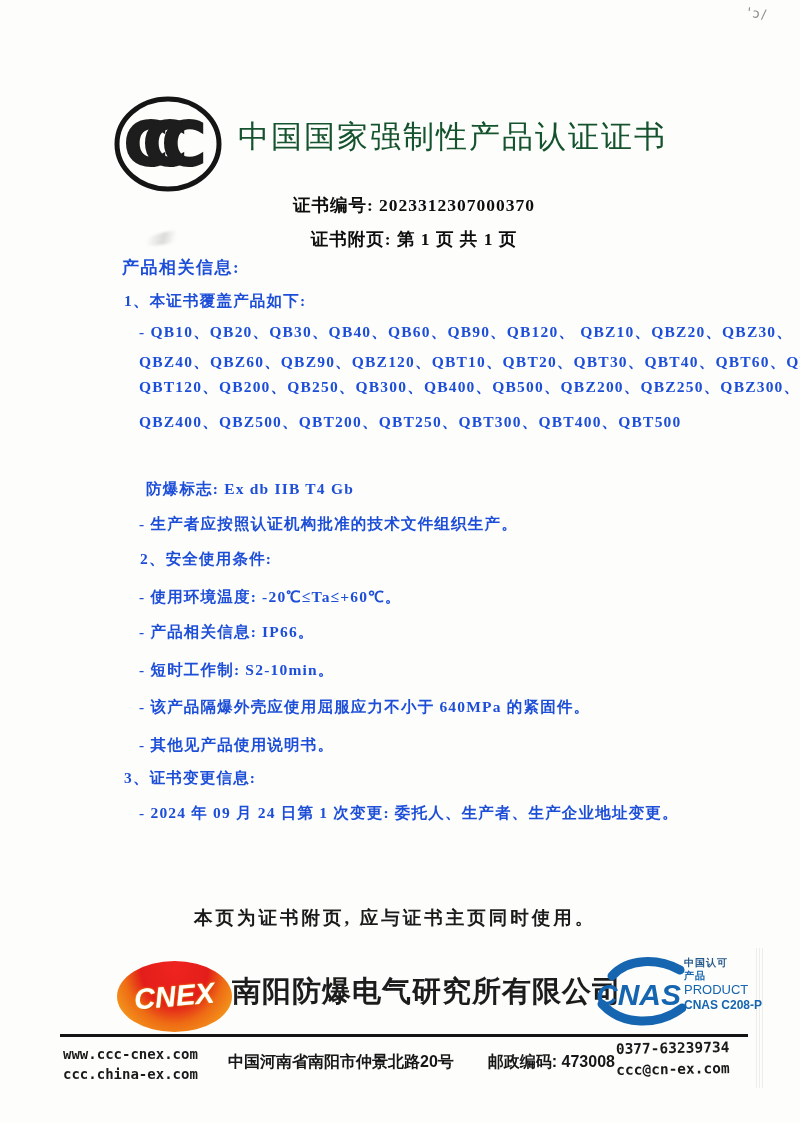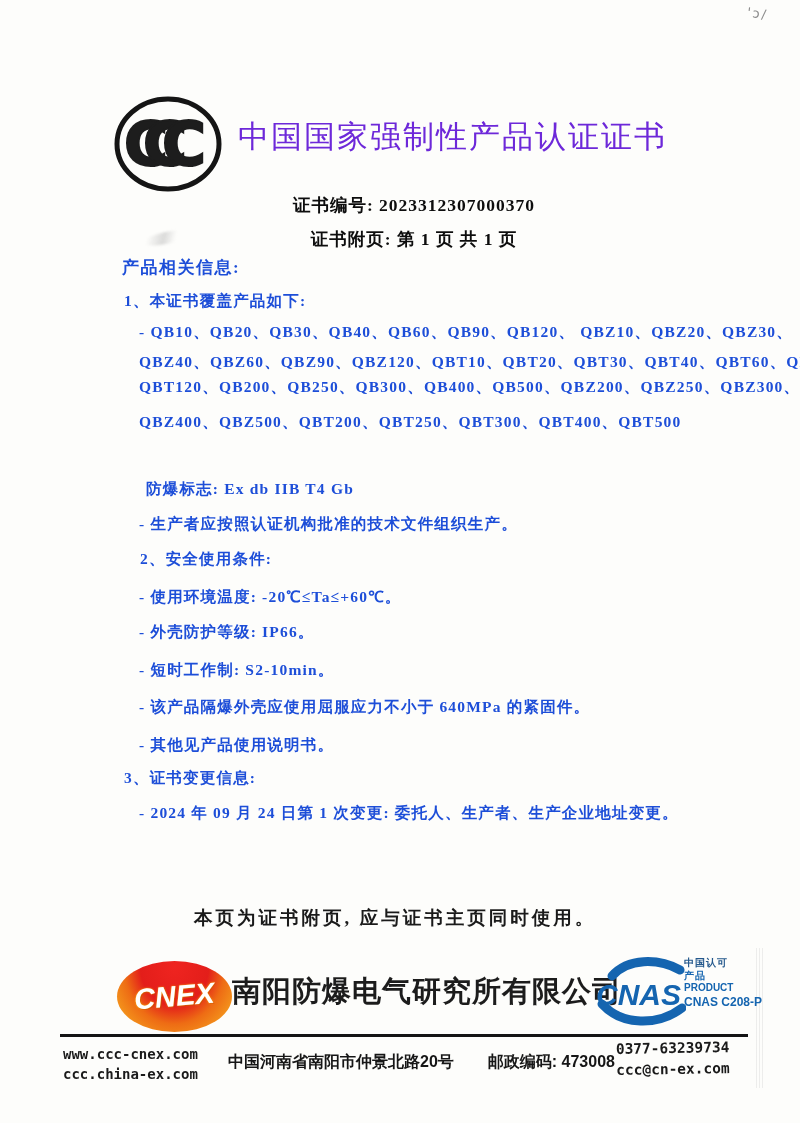--- a/index.html
+++ b/index.html
@@ -34,21 +34,21 @@
     top:948px;right:36px;width:8px;height:140px;
     background:repeating-linear-gradient(90deg,#cfcfcf 0 1px,transparent 1px 3px);
     opacity:.35;
   }
 
   
   .ccc-logo{top:92px;left:112px;}
   .doc-title{
     top:116px;left:238px;width:440px;
     font-size:31px;letter-spacing:2px;
-    font-weight:500;color:#6d28d9;
+    font-weight:500;color:#14532d;
     white-space:nowrap;
   }
 
   
   .cert-line{
     width:800px;text-align:center;
     font-weight:700;font-size:17.5px;
     letter-spacing:1px;color:#0d0d0d;
     transform:translateX(14px);
     white-space:nowrap;
@@ -102,21 +102,21 @@
     color:#1c1c1c;white-space:nowrap;
   }
   .cnas-logo{top:952px;left:596px;width:162px;height:80px;}
   .cnas-side{
     top:957px;left:684px;width:80px;
     font-family:"Liberation Sans", sans-serif;
     color:#1565b0;line-height:1.25;
   }
   .cnas-side .s0{font-size:10px;font-weight:700;color:#24588c;letter-spacing:1px;}
   .cnas-side .s1{font-size:10px;font-weight:700;letter-spacing:1px;}
-  .cnas-side .s2{font-size:10px;font-weight:700;}
+  .cnas-side .s2{font-size:13px;font-weight:400;}
   .cnas-side .s3{font-size:12px;font-weight:800;}
 
   
   .footer-rule{
     top:1034px;left:60px;width:688px;height:3px;background:#141414;
   }
   .footer-left{
     top:1044px;left:63px;
     font-family:"DejaVu Sans Mono", monospace;
     font-size:14px;font-weight:700;color:#1a1a1a;line-height:1.45;
@@ -170,21 +170,21 @@
   <div class="abs bline lv2 y322">- QB10、QB20、QB30、QB40、QB60、QB90、QB120、 QBZ10、QBZ20、QBZ30、</div>
   <div class="abs bline lv2 y352">QBZ40、QBZ60、QBZ90、QBZ120、QBT10、QBT20、QBT30、QBT40、QBT60、QBT90、</div>
   <div class="abs bline lv2 y382">QBT120、QB200、QB250、QB300、QB400、QB500、QBZ200、QBZ250、QBZ300、</div>
   <div class="abs bline lv2 y412">QBZ400、QBZ500、QBT200、QBT250、QBT300、QBT400、QBT500</div>
 
   <div class="abs bline lv3 y479">防爆标志: Ex db IIB T4 Gb</div>
   <div class="abs bline lv2 y514">- 生产者应按照认证机构批准的技术文件组织生产。</div>
 
   <div class="abs bline lv1 y549">2、安全使用条件:</div>
   <div class="abs bline lv2 y585">- 使用环境温度: -20℃≤Ta≤+60℃。</div>
-  <div class="abs bline lv2 y622">- 外壳防护等级: IP66。</div>
+  <div class="abs bline lv2 y622">- 产品相关信息: IP66。</div>
   <div class="abs bline lv2 y660">- 短时工作制: S2-10min。</div>
   <div class="abs bline lv2 y697">- 该产品隔爆外壳应使用屈服应力不小于 640MPa 的紧固件。</div>
   <div class="abs bline lv2 y735">- 其他见产品使用说明书。</div>
 
   <div class="abs bline lv1 y768">3、证书变更信息:</div>
   <div class="abs bline lv2 y803">- 2024 年 09 月 24 日第 1 次变更: 委托人、生产者、生产企业地址变更。</div>
 
   <div class="abs note-line">本页为证书附页, 应与证书主页同时使用。</div>
 
   <div class="abs cnex-logo">

